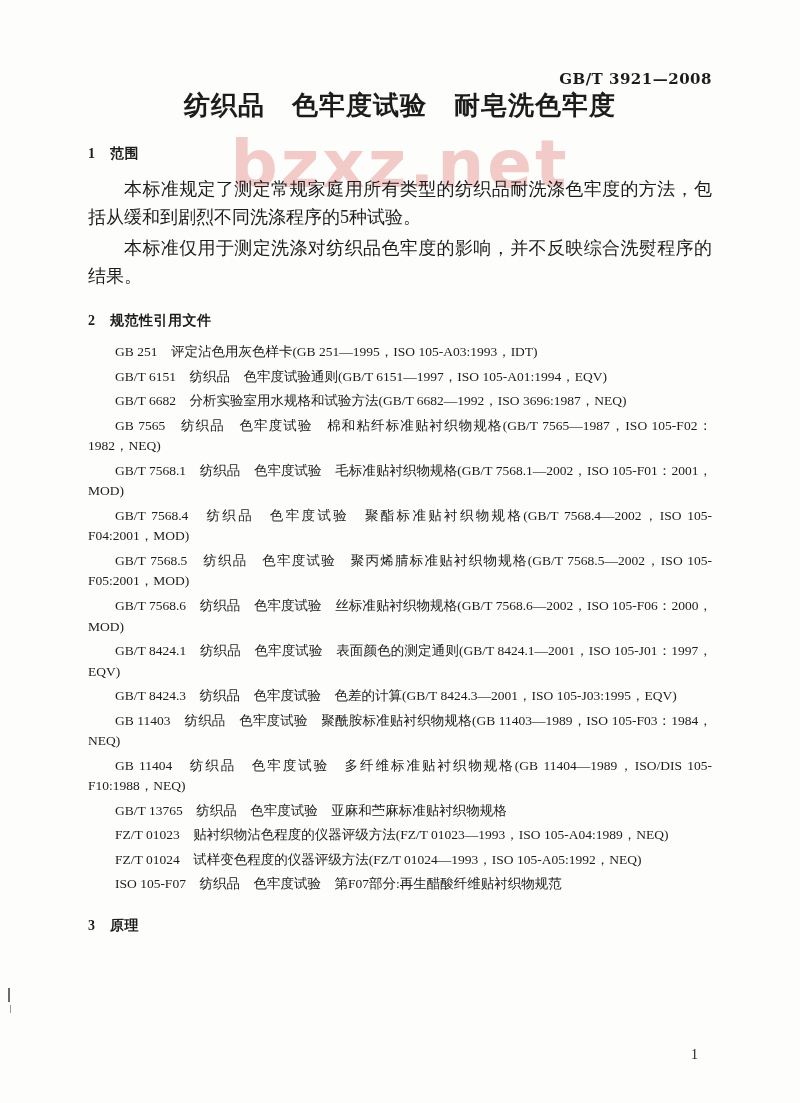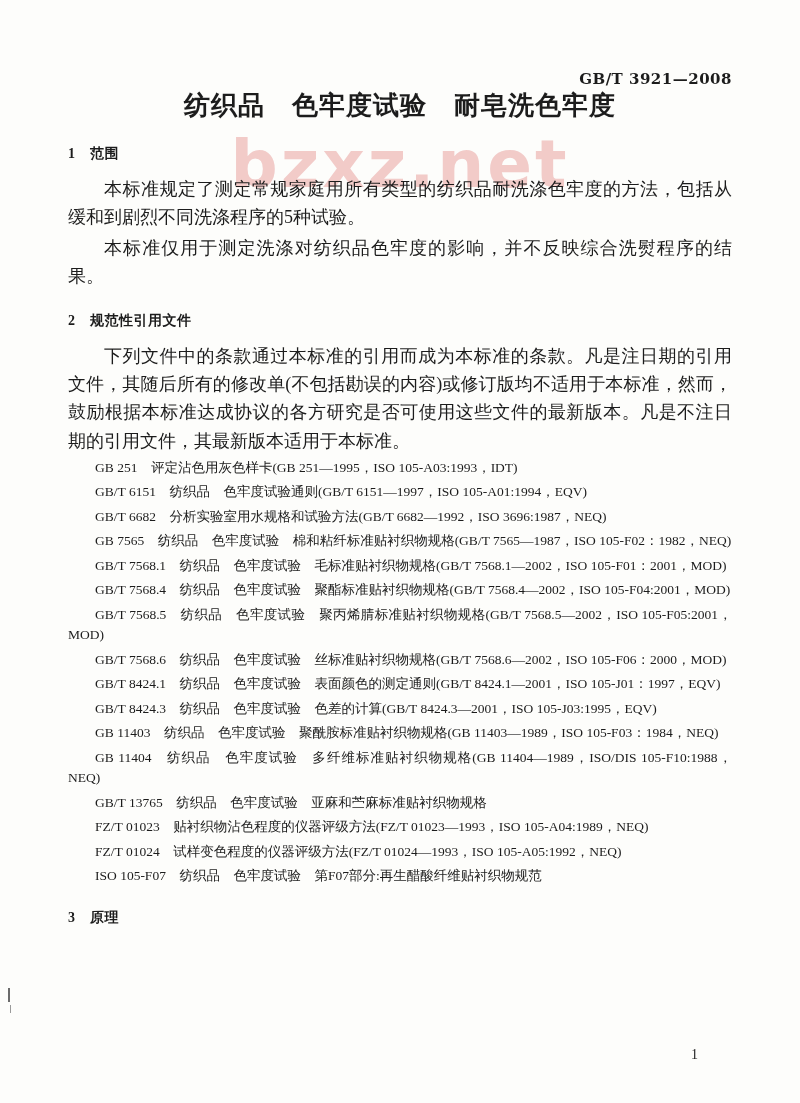--- a/index.html
+++ b/index.html
@@ -7,21 +7,21 @@
   .page {
     position: relative;
     width: 800px;
     height: 1103px;
     margin: 0 auto;
     background: #fdfdfb;
     font-family: "Liberation Serif", "DejaVu Serif", serif;
     color: #1c1c1c;
     overflow: hidden;
   }
-  .content { position: relative; padding: 0 68px; z-index: 2; }
+  .content { position: relative; padding: 0 88px; z-index: 2; }
   .std-code {
     text-align: right;
     font-weight: bold;
     font-size: 15px;
     padding-top: 70px;
     letter-spacing: 0.5px;
     font-family: "DejaVu Serif", "Liberation Serif", serif;
   }
   .doc-title {
     position: relative;
@@ -106,21 +106,20 @@
     <h1 class="doc-title">纺织品　色牢度试验　耐皂洗色牢度</h1>
 
     <div>
       <h2 class="sec-heading first">1　范围</h2>
       <p class="para">本标准规定了测定常规家庭用所有类型的纺织品耐洗涤色牢度的方法，包括从缓和到剧烈不同洗涤程序的5种试验。</p>
       <p class="para">本标准仅用于测定洗涤对纺织品色牢度的影响，并不反映综合洗熨程序的结果。</p>
     </div>
 
     <div>
       <h2 class="sec-heading">2　规范性引用文件</h2>
-      <p class="para">下列文件中的条款通过本标准的引用而成为本标准的条款。凡是注日期的引用文件，其随后所有的修改单(不包括勘误的内容)或修订版均不适用于本标准，然而，鼓励根据本标准达成协议的各方研究是否可使用这些文件的最新版本。凡是不注日期的引用文件，其最新版本适用于本标准。</p>
       <p class="ref">GB 251　评定沾色用灰色样卡(GB 251—1995，ISO 105-A03:1993，IDT)</p>
       <p class="ref">GB/T 6151　纺织品　色牢度试验通则(GB/T 6151—1997，ISO 105-A01:1994，EQV)</p>
       <p class="ref">GB/T 6682　分析实验室用水规格和试验方法(GB/T 6682—1992，ISO 3696:1987，NEQ)</p>
       <p class="ref">GB 7565　纺织品　色牢度试验　棉和粘纤标准贴衬织物规格(GB/T 7565—1987，ISO 105-F02：1982，NEQ)</p>
       <p class="ref">GB/T 7568.1　纺织品　色牢度试验　毛标准贴衬织物规格(GB/T 7568.1—2002，ISO 105-F01：2001，MOD)</p>
       <p class="ref">GB/T 7568.4　纺织品　色牢度试验　聚酯标准贴衬织物规格(GB/T 7568.4—2002，ISO 105-F04:2001，MOD)</p>
       <p class="ref">GB/T 7568.5　纺织品　色牢度试验　聚丙烯腈标准贴衬织物规格(GB/T 7568.5—2002，ISO 105-F05:2001，MOD)</p>
       <p class="ref">GB/T 7568.6　纺织品　色牢度试验　丝标准贴衬织物规格(GB/T 7568.6—2002，ISO 105-F06：2000，MOD)</p>
       <p class="ref">GB/T 8424.1　纺织品　色牢度试验　表面颜色的测定通则(GB/T 8424.1—2001，ISO 105-J01：1997，EQV)</p>
       <p class="ref">GB/T 8424.3　纺织品　色牢度试验　色差的计算(GB/T 8424.3—2001，ISO 105-J03:1995，EQV)</p>

